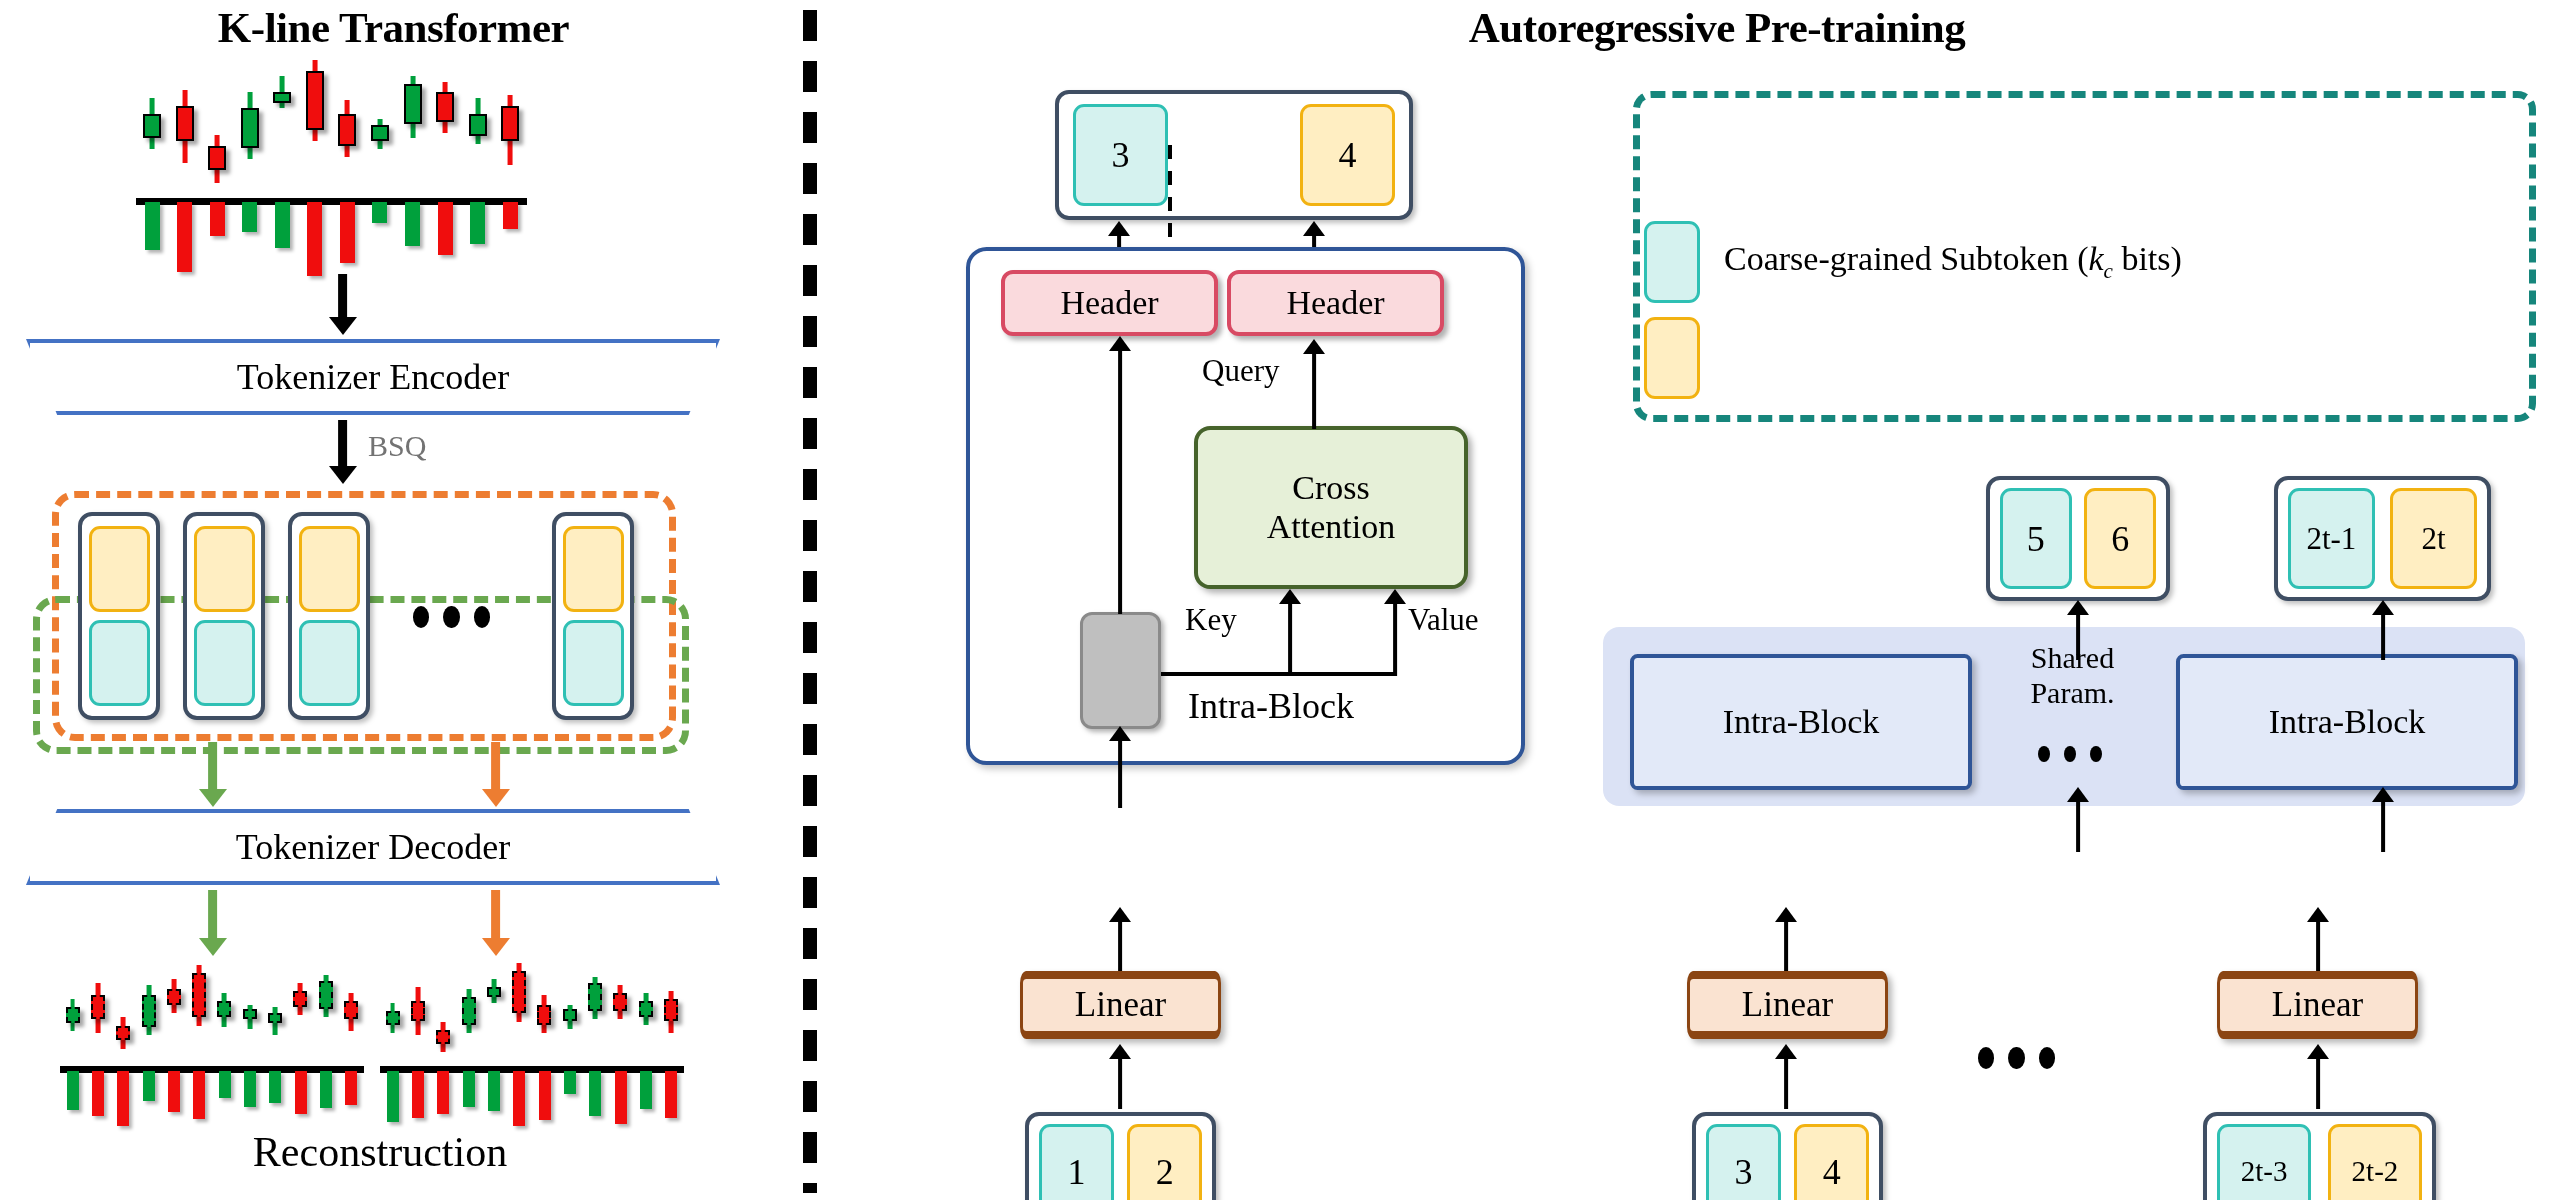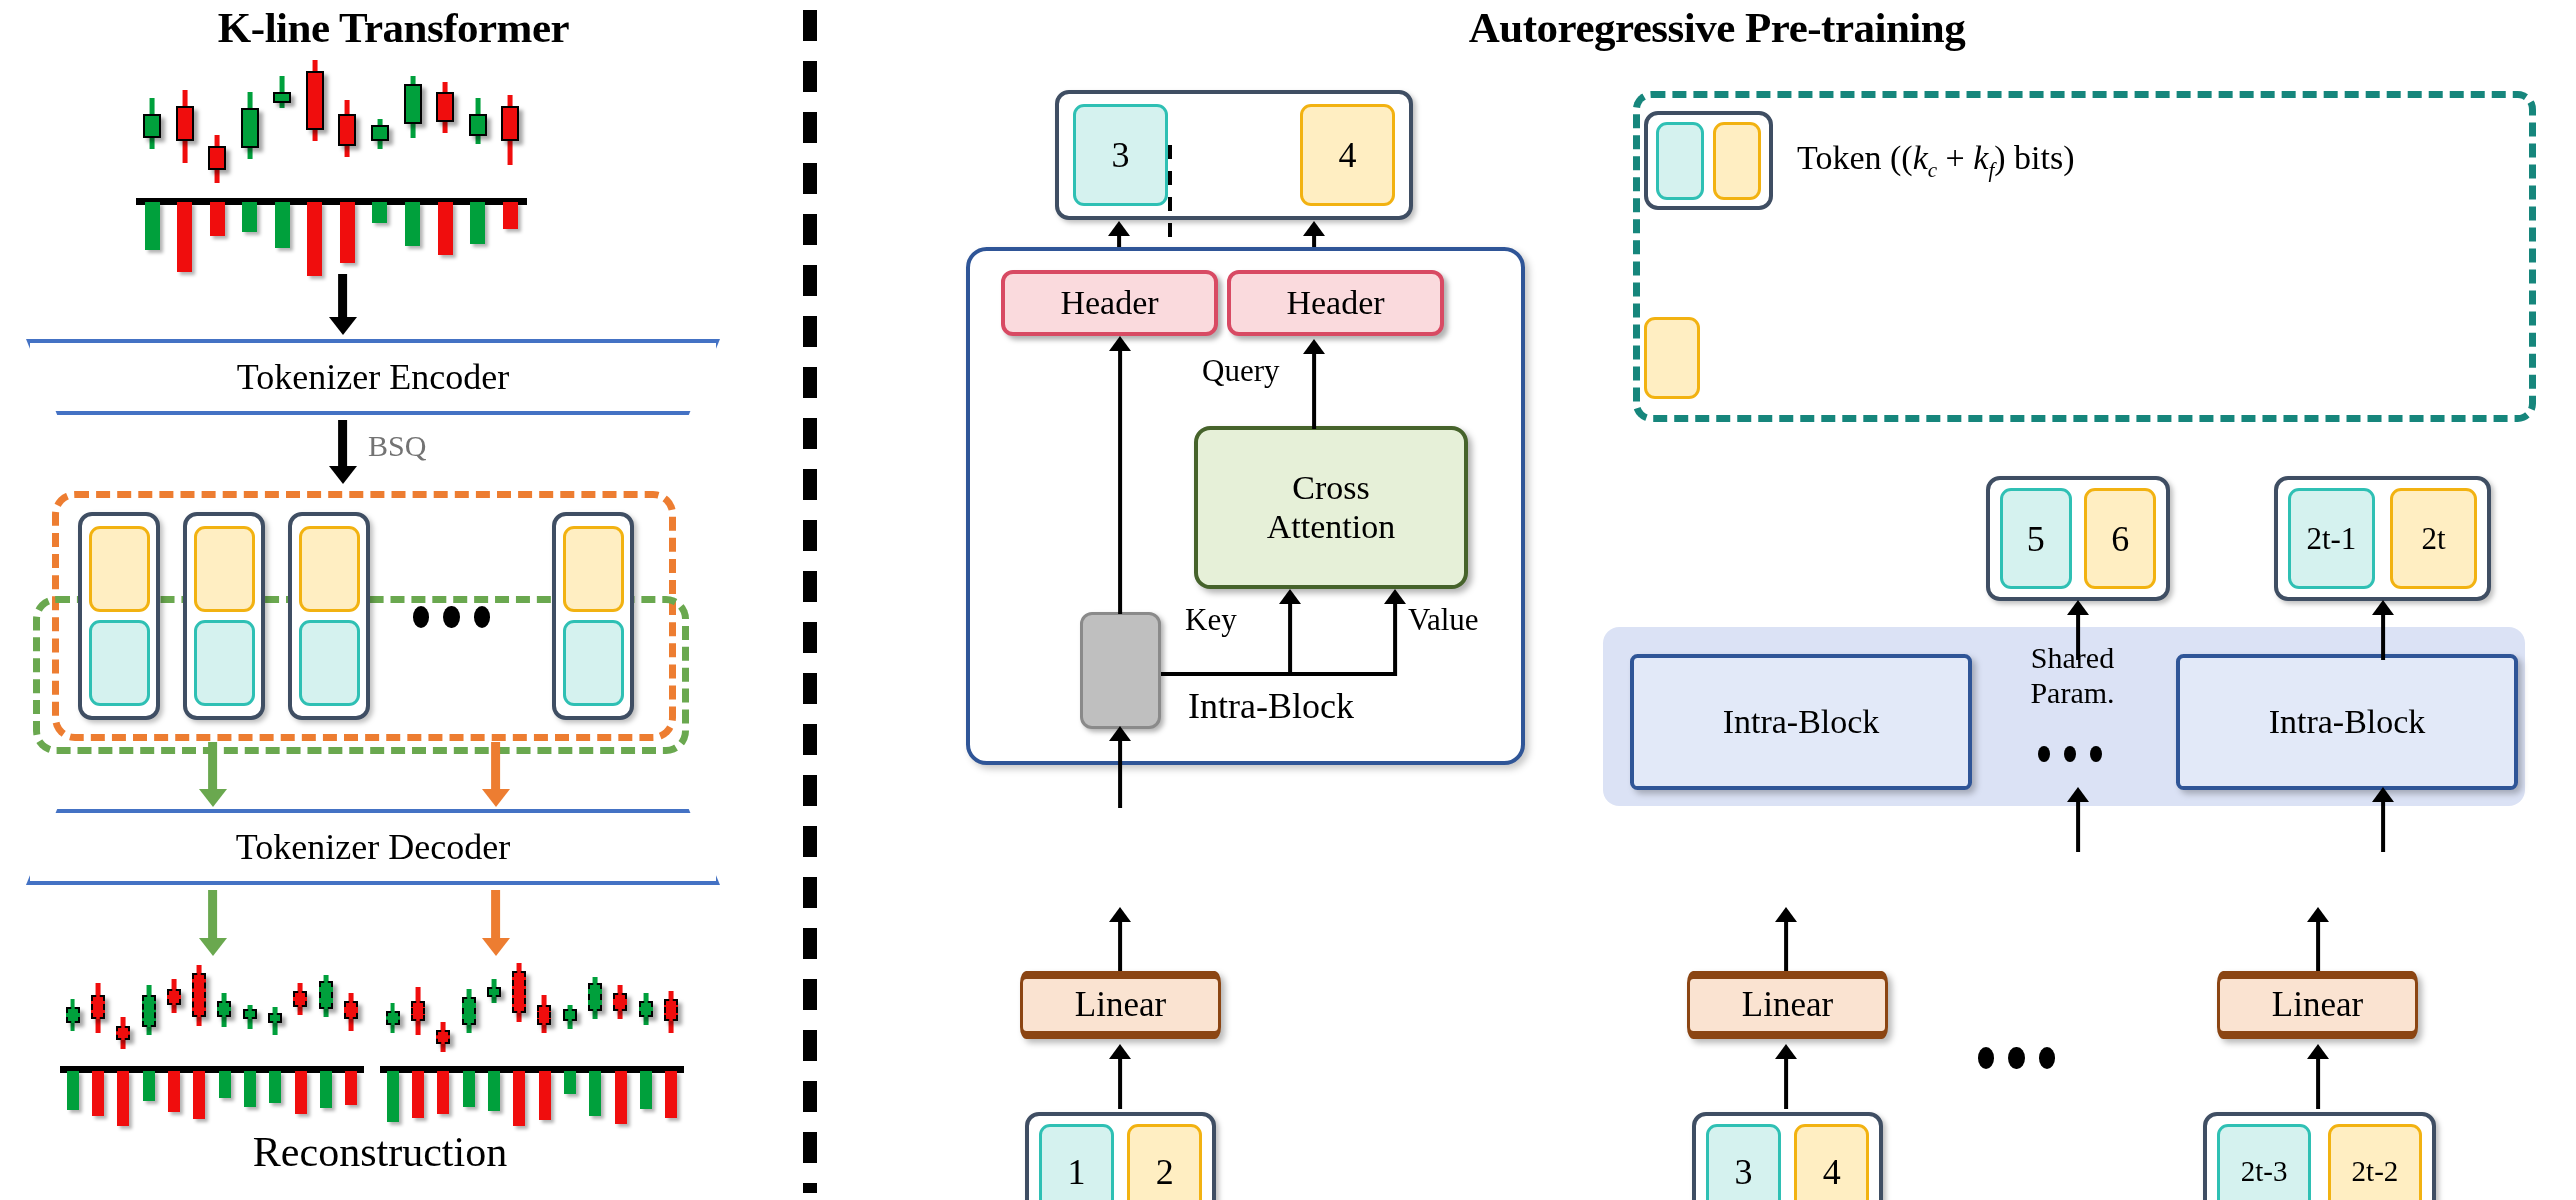--- a/index.html
+++ b/index.html
@@ -491,31 +491,27 @@
 
   <div class="abs arrow up thin" style="left:1108px; top:726px; width:24px; height:81px;">
     <div class="head"></div>
       <div class="shaft" style="top:11px; height:71px;"></div>
   </div>
 
   <div class="plain-lbl" style="left:1188px; top:685px; font-size:36px;">Intra-Block</div>
 
   <div class="dashbox abs" id="legend-box" style="left:1633px; top:91px; width:903px; height:331px;"></div>
 
-  <div class="legend-row" style="left:1644px; top:111px;">
-    <div class="tokenbox" style="position:relative; left:0;top:0; width:129px; height:99px; padding:6.5px 7.6px;
-                justify-content:space-between; filter:none;">
-      <div class="sub coarse" style="width:46%;height:100%;"></div>
-      <div class="sub fine" style="width:46%;height:100%;"></div>
+
+  <div class="legend-row" style="left:1644px; top:221px;">
+    <div class="sub coarse" style="width:56px;height:82px;"></div>
+    <div class="legend-text">
+      Coarse-grained Subtoken (<span class="ital">k</span><sub class="ital">c</sub> bits)
     </div>
-    <div class="legend-text">
-      Token ((<span class="ital">k</span><sub class="ital">c</sub> + <span class="ital">k</span><sub class="ital">f</sub>) bits)
-    </div>
-  </div>
-
+  </div>
 
   <div class="legend-row" style="left:1644px; top:317px;">
     <div class="sub fine" style="width:56px;height:82px;"></div>
   </div>
 
   <div class="tokenbox" style="left:1986px; top:476px; width:184px; height:125px; padding:7.6px 9.8px; justify-content:space-between;">
     <div class="sub coarse" style="width:46%;height:100%;">5</div>
     <div class="sub fine" style="width:46%;height:100%;">6</div>
   </div>
 

